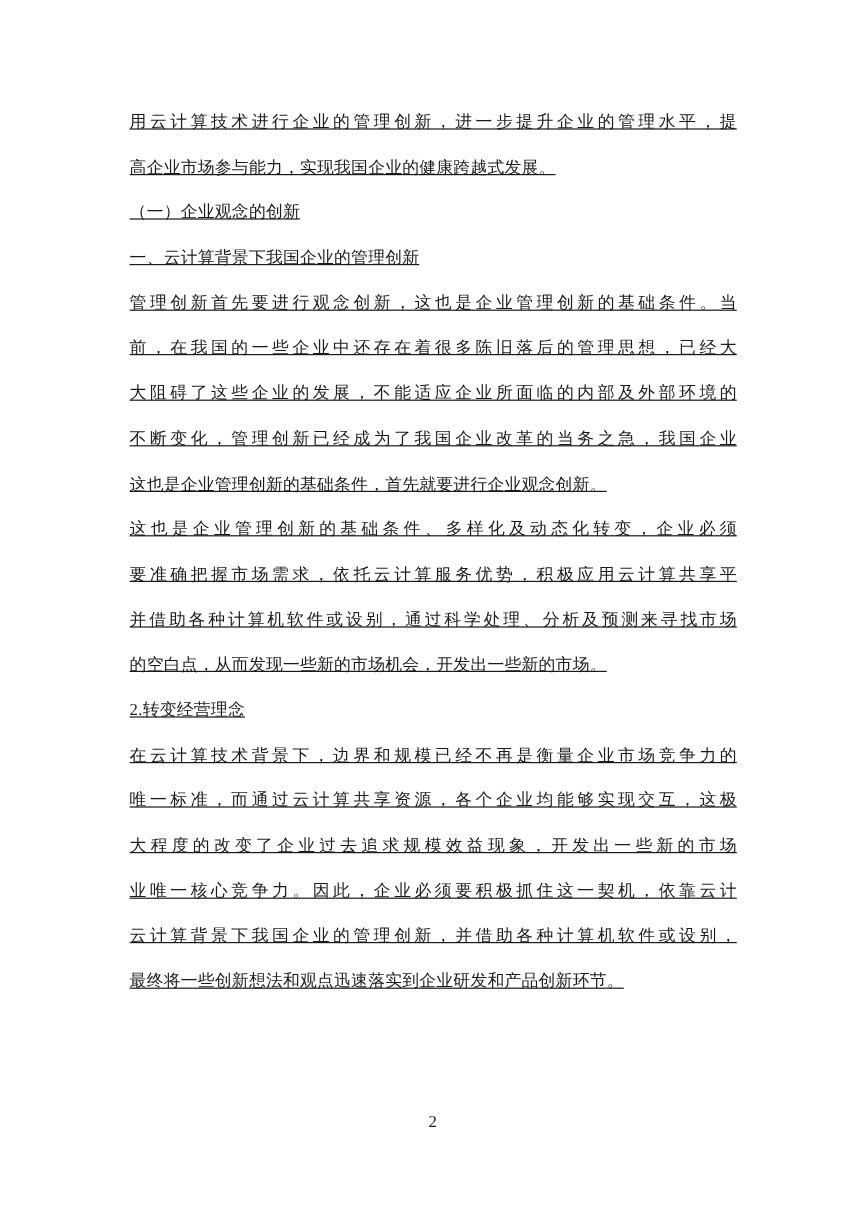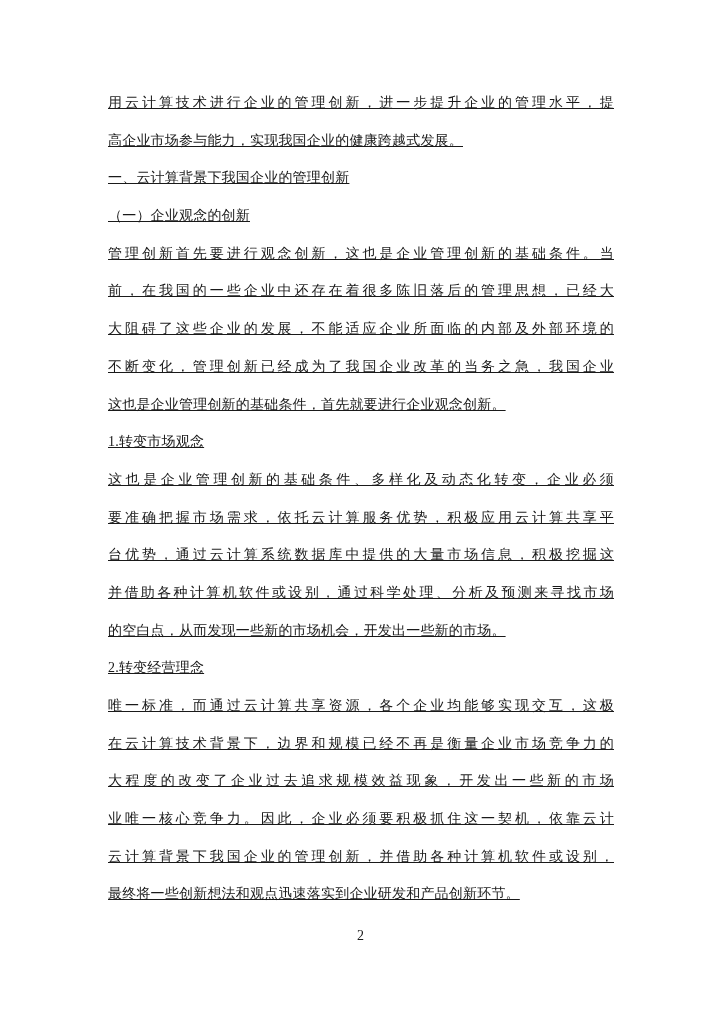--- a/index.html
+++ b/index.html
@@ -47,35 +47,33 @@
     color: #1a1a1a;
   }
 </style>
 </head>
 <body>
 
 <div class="page">
   <div class="text-block">
     <div class="line just">用云计算技术进行企业的管理创新，进一步提升企业的管理水平，提</div>
     <div class="line">高企业市场参与能力，实现我国企业的健康跨越式发展。</div>
+    <div class="line">（一）企业观念的创新</div>
     <div class="line">一、云计算背景下我国企业的管理创新</div>
-    <div class="line">（一）企业观念的创新</div>
     <div class="line just">管理创新首先要进行观念创新，这也是企业管理创新的基础条件。当</div>
     <div class="line just">前，在我国的一些企业中还存在着很多陈旧落后的管理思想，已经大</div>
     <div class="line just">大阻碍了这些企业的发展，不能适应企业所面临的内部及外部环境的</div>
     <div class="line just">不断变化，管理创新已经成为了我国企业改革的当务之急，我国企业</div>
     <div class="line">这也是企业管理创新的基础条件，首先就要进行企业观念创新。</div>
-    <div class="line">1.转变市场观念</div>
     <div class="line just">这也是企业管理创新的基础条件、多样化及动态化转变，企业必须</div>
     <div class="line just">要准确把握市场需求，依托云计算服务优势，积极应用云计算共享平</div>
-    <div class="line just">台优势，通过云计算系统数据库中提供的大量市场信息，积极挖掘这</div>
     <div class="line just">并借助各种计算机软件或设别，通过科学处理、分析及预测来寻找市场</div>
     <div class="line">的空白点，从而发现一些新的市场机会，开发出一些新的市场。</div>
     <div class="line">2.转变经营理念</div>
+    <div class="line just">在云计算技术背景下，边界和规模已经不再是衡量企业市场竞争力的</div>
     <div class="line just">唯一标准，而通过云计算共享资源，各个企业均能够实现交互，这极</div>
-    <div class="line just">在云计算技术背景下，边界和规模已经不再是衡量企业市场竞争力的</div>
     <div class="line just">大程度的改变了企业过去追求规模效益现象，开发出一些新的市场</div>
     <div class="line just">业唯一核心竞争力。因此，企业必须要积极抓住这一契机，依靠云计</div>
     <div class="line just">云计算背景下我国企业的管理创新，并借助各种计算机软件或设别，</div>
     <div class="line">最终将一些创新想法和观点迅速落实到企业研发和产品创新环节。</div>
   </div>
   <div class="page-number">2</div>
 </div>
 
 </body></html>

